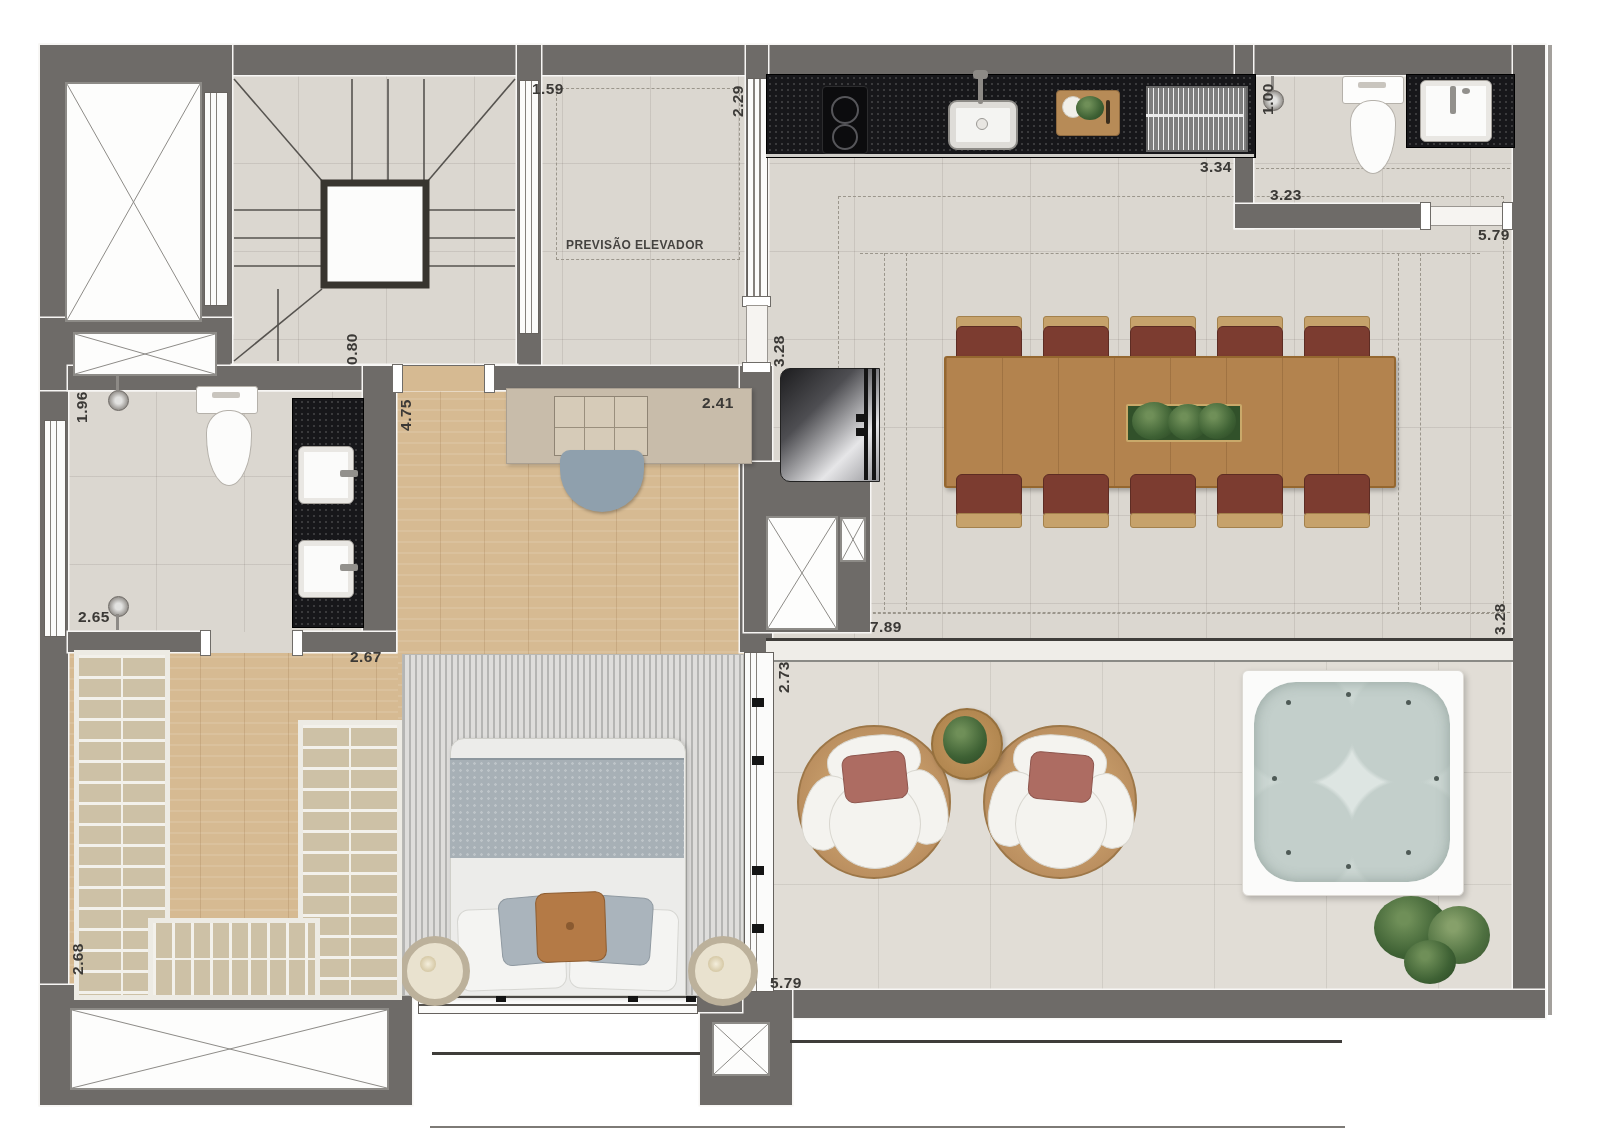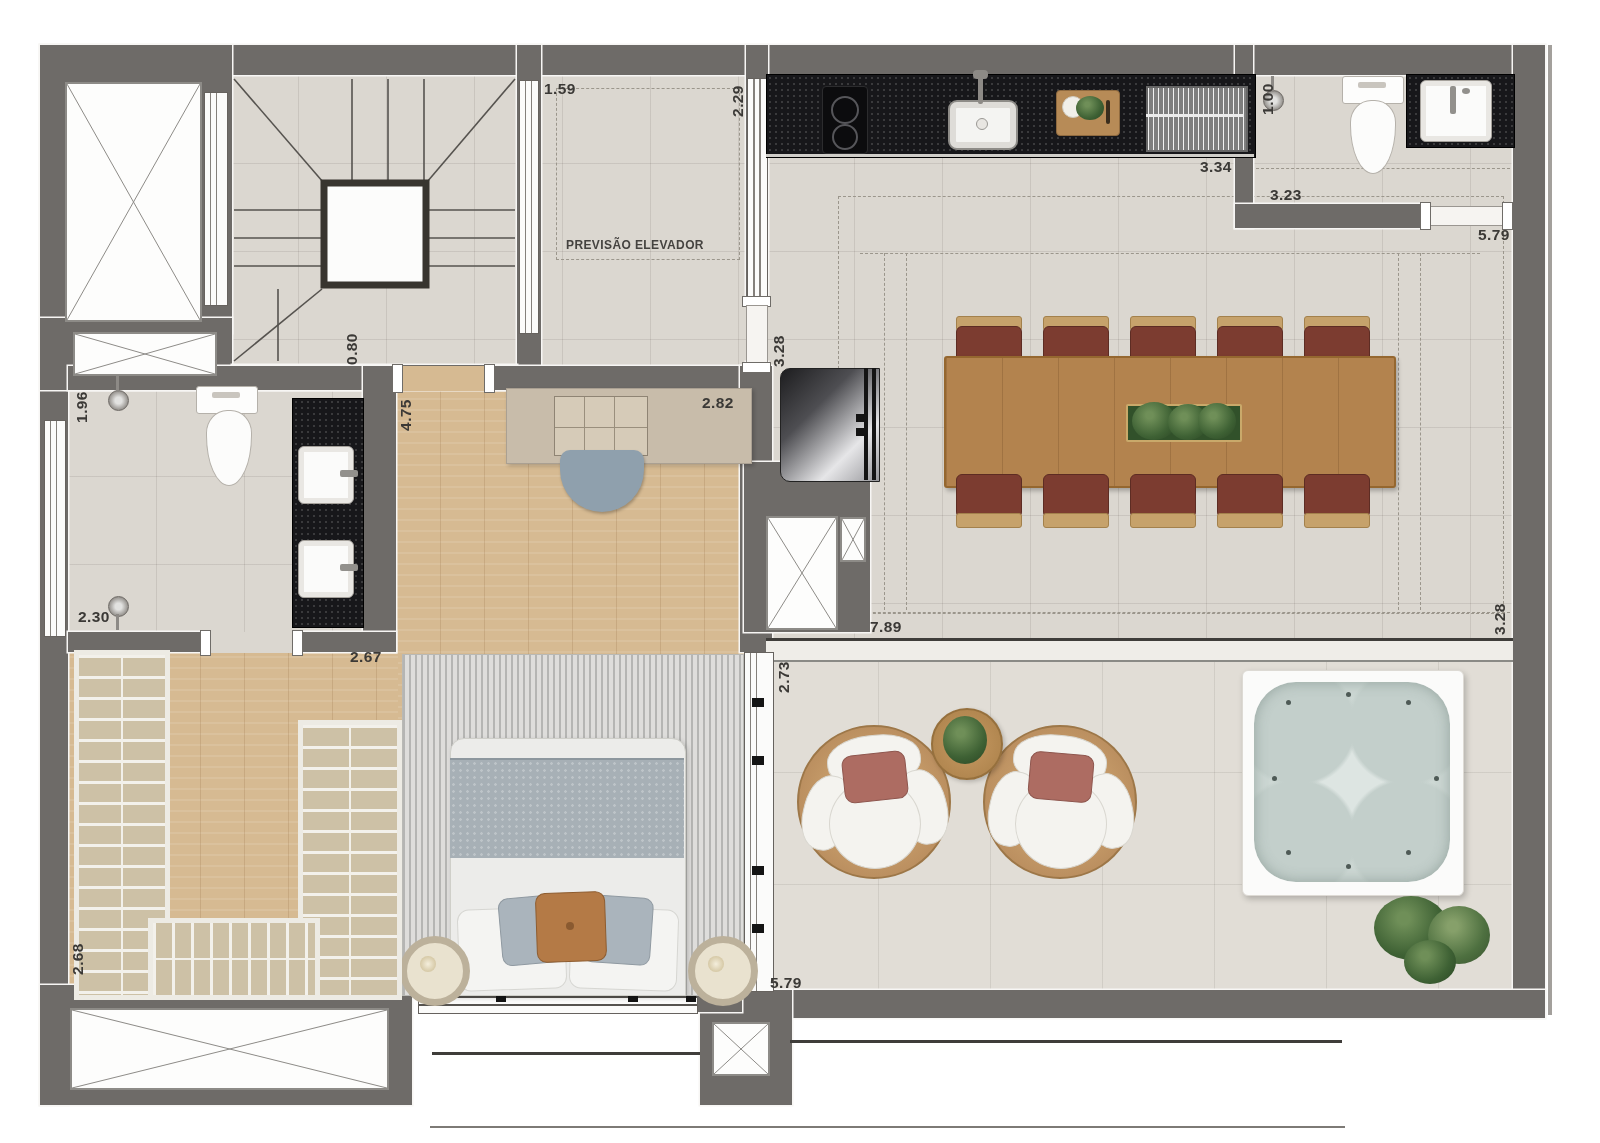--- a/index.html
+++ b/index.html
@@ -322,31 +322,31 @@
       radial-gradient(circle at 50% 50%,#dde5e2 0 30%,var(--water,#ccd7d3) 60%);
       box-shadow:inset 0 0 14px rgba(90,110,105,.45)"></div>
   <div class="abs" style="left:1286px;top:700px;width:5px;height:5px;border-radius:50%;background:#4e5a56;box-shadow:120px 0 #4e5a56,0 150px #4e5a56,120px 150px #4e5a56,60px -8px #4e5a56,60px 164px #4e5a56,-14px 76px #4e5a56,148px 76px #4e5a56"></div>
 
   <div class="plantblob" style="left:1374px;top:896px;width:74px;height:64px"></div>
   <div class="plantblob" style="left:1428px;top:906px;width:62px;height:58px;background:radial-gradient(circle at 40% 35%,#86a06a 10%,#4e7040 60%,#3a5530 95%)"></div>
   <div class="plantblob" style="left:1404px;top:940px;width:52px;height:44px"></div>
 
   <div class="note" style="left:566px;top:238px">PREVISÃO ELEVADOR</div>
 
-  <span class="dim" style="left:544px;top:80px">1.59</span>
+  <span class="dim" style="left:532px;top:80px">1.59</span>
   <span class="dim v" style="left:716px;top:92px">2.29</span>
   <span class="dim v" style="left:1246px;top:90px">1.00</span>
   <span class="dim" style="left:1200px;top:158px">3.34</span>
   <span class="dim" style="left:1270px;top:186px">3.23</span>
   <span class="dim" style="left:1478px;top:226px">5.79</span>
   <span class="dim v" style="left:330px;top:340px">0.80</span>
   <span class="dim v" style="left:757px;top:342px">3.28</span>
   <span class="dim v" style="left:60px;top:398px">1.96</span>
   <span class="dim v" style="left:384px;top:406px">4.75</span>
-  <span class="dim" style="left:702px;top:394px">2.82</span>
-  <span class="dim" style="left:78px;top:608px">2.30</span>
+  <span class="dim" style="left:702px;top:394px">2.41</span>
+  <span class="dim" style="left:78px;top:608px">2.65</span>
   <span class="dim" style="left:350px;top:648px">2.67</span>
   <span class="dim" style="left:870px;top:618px">7.89</span>
   <span class="dim v" style="left:762px;top:668px">2.73</span>
   <span class="dim v" style="left:1478px;top:610px">3.28</span>
   <span class="dim v" style="left:56px;top:950px">2.68</span>
   <span class="dim" style="left:770px;top:974px">5.79</span>
 </div>
 
 </body></html>

